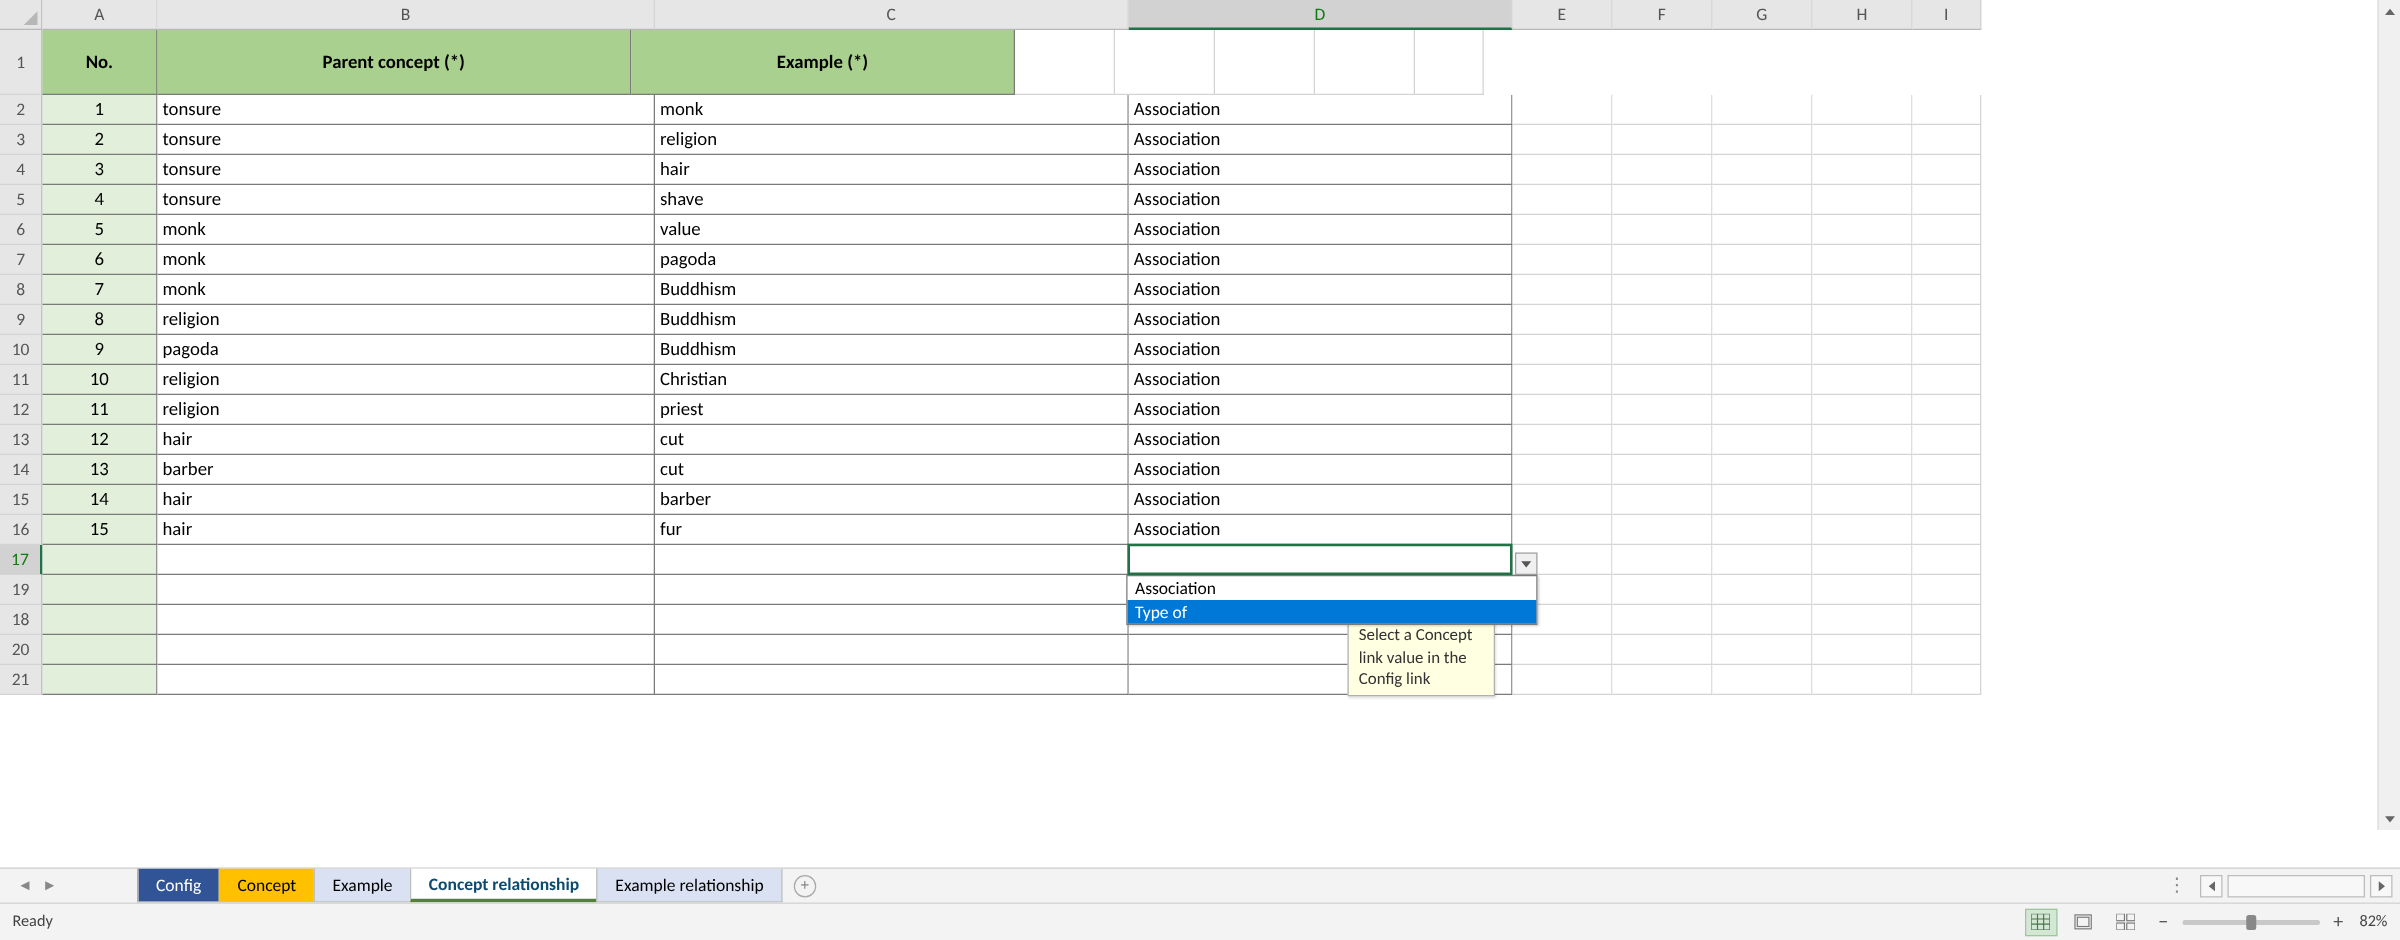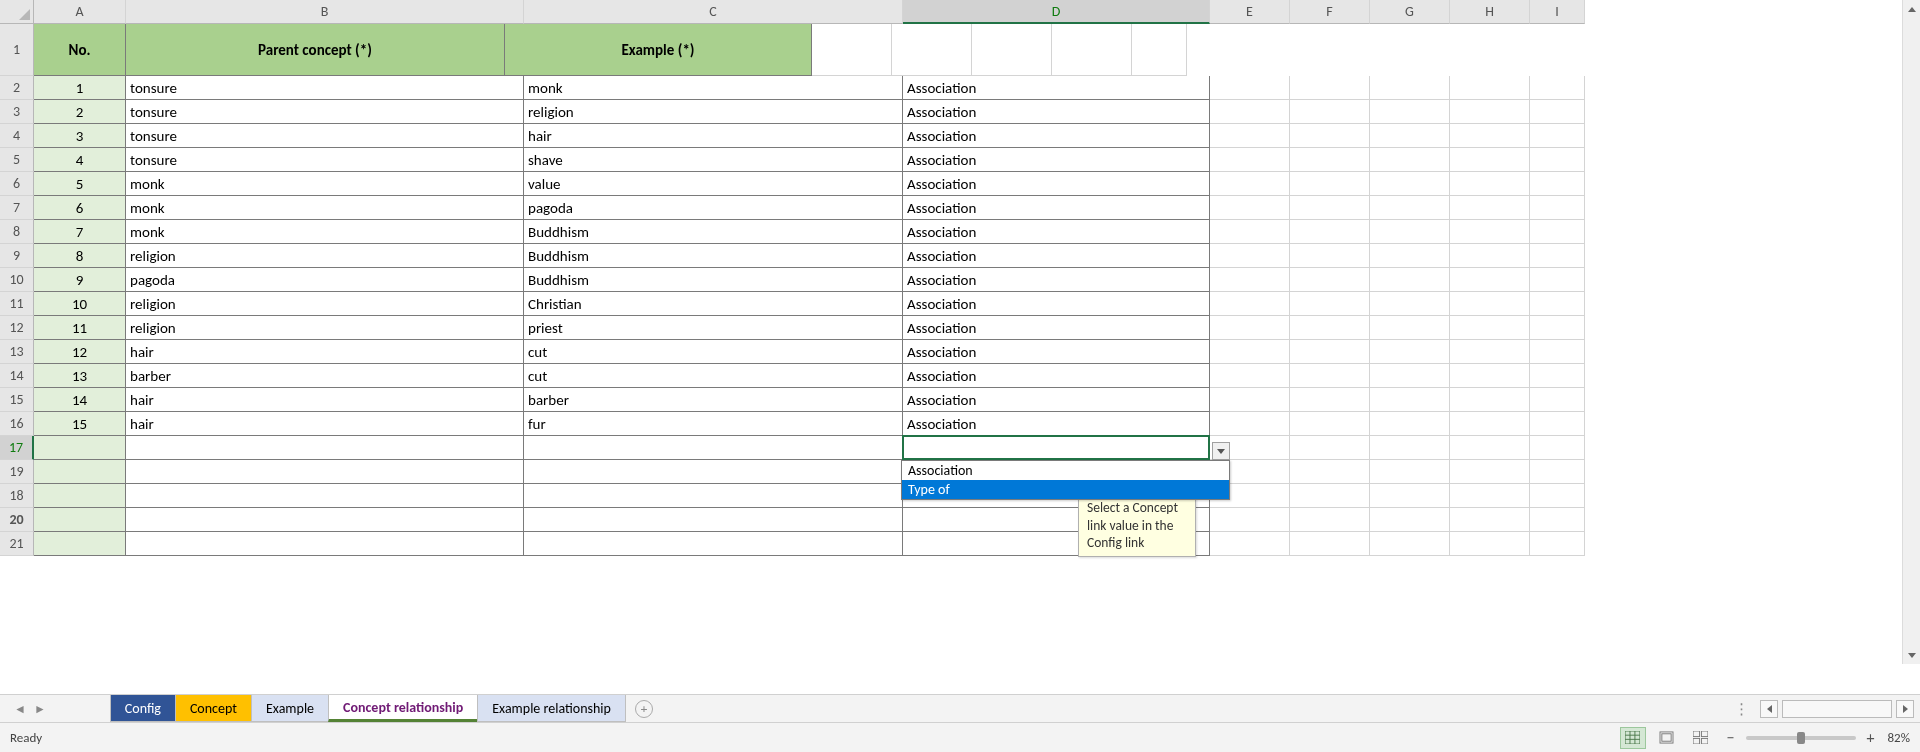--- a/index.html
+++ b/index.html
@@ -224,21 +224,21 @@
     font-size: 14px;
     color: #444;
     cursor: pointer;
     margin-right: -1px;
     position: relative;
   }
   .tab.config { background:#305496; color:#fff; }
   .tab.concept { background:#ffc000; color:#000; }
   .tab.example { background:#d9e1f2; color:#000; }
   .tab.crel {
-    background:#fff; color:#701a75; font-weight:bold;
+    background:#fff; color:#0c4a6e; font-weight:bold;
     border-bottom: 3px solid #548235;
   }
   .tab.erel { background:#d9e1f2; color:#000; }
   .tab.add {
     background: transparent;
     border: none;
     color: #888;
     padding: 0 10px;
   }
   .tab.add .circ {
@@ -319,21 +319,21 @@
         <div class="row-h" style="height: 24px;">10</div>
         <div class="row-h" style="height: 24px;">11</div>
         <div class="row-h" style="height: 24px;">12</div>
         <div class="row-h" style="height: 24px;">13</div>
         <div class="row-h" style="height: 24px;">14</div>
         <div class="row-h" style="height: 24px;">15</div>
         <div class="row-h" style="height: 24px;">16</div>
         <div class="row-h sel" style="height: 24px;">17</div>
         <div class="row-h" style="height: 24px;">19</div>
         <div class="row-h" style="height: 24px;">18</div>
-        <div class="row-h" style="height: 24px; font-weight: bold;">20</div>
+        <div class="row-h" style="height: 24px;">20</div>
         <div class="row-h" style="height: 24px;">21</div>
       </div>
 
     <div class="cells" id="cells">
         <div class="row">
           <div class="cell hdr" style="width: 92px; height: 52px;">No.</div>
           <div class="cell hdr" style="width: 379px; height: 52px;">Parent concept (*)</div>
           <div class="cell hdr" style="width: 307px; height: 52px;">Example (*)</div>
           <div class="cell " style="width: 80px; height: 52px;"></div>
           <div class="cell " style="width: 80px; height: 52px;"></div>

